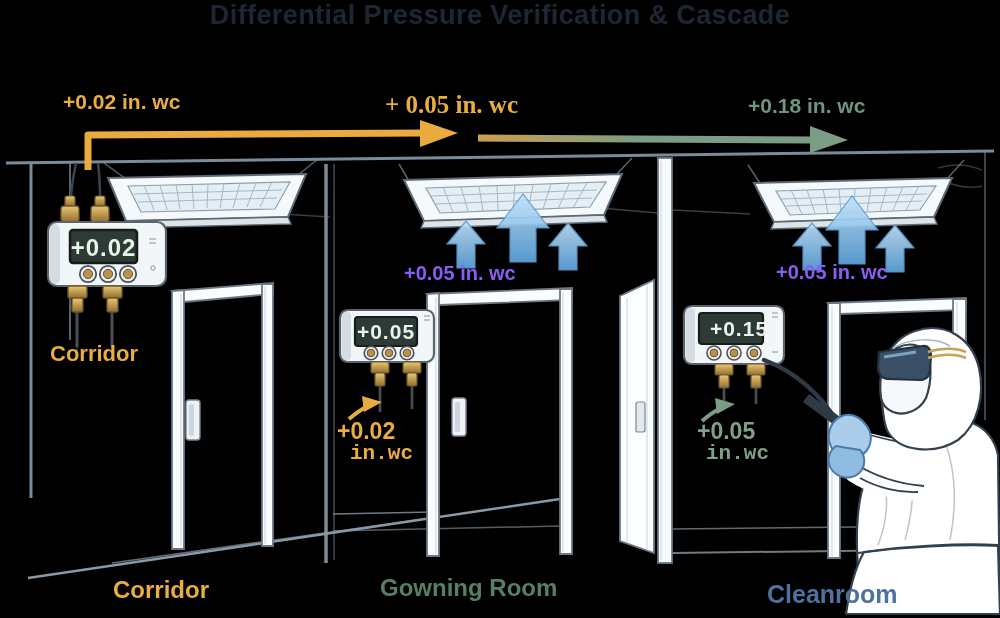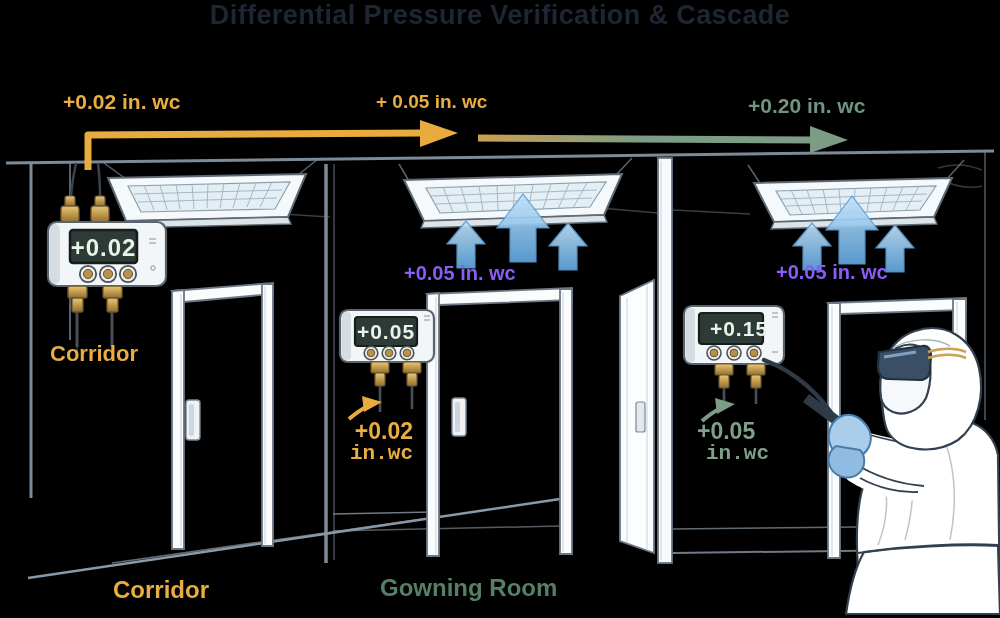--- a/index.html
+++ b/index.html
@@ -1,20 +1,20 @@
 <!DOCTYPE html>
 <html><head>
 <meta charset="utf-8">
 <style>
   html,body{margin:0;padding:0;background:#000;}
   body{width:1000px;height:618px;overflow:hidden;font-family:"Liberation Sans",sans-serif;}
   .stage{position:relative;width:1000px;height:618px;background:#000;}
   .stage svg{position:absolute;left:0;top:0;}
   .lbl{position:absolute;font-weight:bold;white-space:nowrap;line-height:1.05;}
-  .gold{color:#E9AD41;text-align:right;}
+  .gold{color:#E9AD41;}
   .sage{color:#8b5cf6;}
   .deepgreen{color:#567F68;}
   .blue{color:#4F71A0;}
   .title-lbl{position:absolute;left:0;top:0;width:100%;text-align:center;
     font-size:27px;font-weight:bold;letter-spacing:.4px;color:#1F2633;}
   .lcd{position:absolute;color:#E8F3EA;font-weight:bold;text-align:center;letter-spacing:1px;}
   .sub2{line-height:1.0;}
   .sub2 .u{display:block;font-family:Liberation Mono, monospace;}
 </style>
 </head>
@@ -230,22 +230,22 @@
   <g>
     <polygon points="803,402 809,394 855,428 849,436" fill="#2E3A46"></polygon>
     <path d="M842,416 C832,420 826,432 830,444 C834,456 848,462 860,456 C870,451 874,438 868,428 C862,418 852,412 842,416 Z" fill="#A9CDEB" stroke="#4A7BA8" stroke-width="2"></path>
     <path d="M836,446 C828,452 826,462 832,470 C838,478 850,480 858,474 C866,468 866,456 860,450 Z" fill="#8FBCE0" stroke="#4A7BA8" stroke-width="2"></path>
   </g>
 </svg>
 
   <div class="title-lbl">Differential Pressure Verification &amp; Cascade</div>
 
   <div class="lbl gold" style="left:63px;top:91px;font-size:21px;">+0.02 in. wc</div>
-  <div class="lbl gold" style="left:376px;top:92px;font-size:19px;">+ 0.05 in. wc</div>
-  <div class="lbl sage" style="left:748px;top:95px;font-size:21px;color:#6F9480;">+0.20 in. wc</div>
+  <div class="lbl gold" style="left:385px;top:92px;font-size:25px;font-family:Liberation Serif, serif;">+ 0.05 in. wc</div>
+  <div class="lbl sage" style="left:748px;top:95px;font-size:21px;color:#6F9480;">+0.18 in. wc</div>
 
   <div class="lbl sage" style="left:404px;top:263px;font-size:20px;">+0.05 in. wc</div>
   <div class="lbl sage" style="left:776px;top:262px;font-size:20px;">+0.05 in. wc</div>
 
   <div class="lcd" style="left:70px;top:231px;width:67px;height:33px;line-height:33px;font-size:24px;">+0.02</div>
   <div class="lcd" style="left:355px;top:317px;width:62px;height:29px;line-height:29px;font-size:21px;">+0.05</div>
   <div class="lcd" style="left:699px;top:313px;width:80px;height:31px;line-height:31px;font-size:21px;">+0.15</div>
 
   <div class="lbl gold" style="left:50px;top:342px;font-size:22px;">Corridor</div>
 
@@ -253,14 +253,15 @@
     <span>+0.02</span>
     <span class="u" style="font-size:21px;margin-left:13px;">in.wc</span>
   </div>
   <div class="lbl sage sub2" style="left:697px;top:420px;font-size:23px;color:#7FA088;">
     <span>+0.05</span>
     <span class="u" style="font-size:21px;margin-left:9px;">in.wc</span>
   </div>
 
   <div class="lbl gold" style="left:113px;top:577px;font-size:24px;">Corridor</div>
   <div class="lbl deepgreen" style="left:380px;top:575px;font-size:24px;">Gowning Room</div>
+  <div class="lbl blue" style="left:767px;top:581px;font-size:25px;">Cleanroom</div>
 
 </div>
 
 </body></html>

